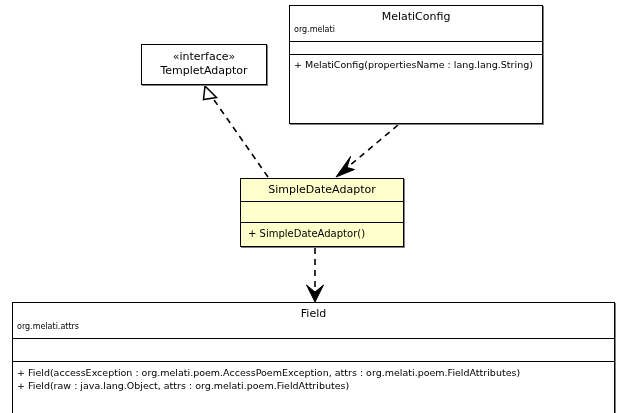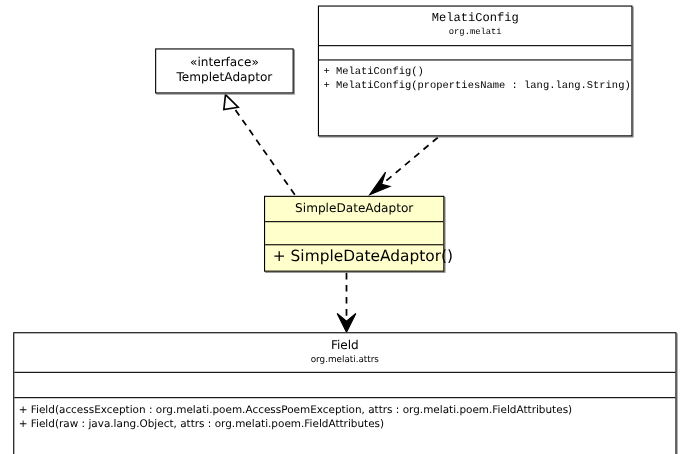--- a/index.html
+++ b/index.html
@@ -45,21 +45,21 @@
     white-space: nowrap;
   }
   .class-stereotype {
     text-align: center;
     font-size: 11px;
     color: #000000;
     line-height: 14px;
     white-space: nowrap;
   }
   .class-package {
-    text-align: center;
+    text-align: left;
     font-size: 8px;
     color: #000000;
     line-height: 11px;
     white-space: nowrap;
   }
   .member {
     font-size: 9.5px;
     color: #000000;
     line-height: 13px;
     white-space: nowrap;
@@ -90,46 +90,45 @@
       <line x1="398" y1="125" x2="342" y2="172" stroke="#000000" stroke-width="1.6" stroke-dasharray="6,5"></line>
       <path d="M 350.5 156.5 L 336 177 L 354.5 169.5 L 347 167.5 Z" fill="#000000" stroke="#000000" stroke-width="1"></path>
     </g>
 
     <g>
       <line x1="315" y1="248" x2="315" y2="296" stroke="#000000" stroke-width="1.6" stroke-dasharray="6,5"></line>
       <path d="M 306.5 285 L 315 302 L 323.5 285 L 315 292 Z" fill="#000000" stroke="#000000" stroke-width="1"></path>
     </g>
   </svg>
 
-  <div class="uml-class" style="left:289px; top:5px; width:286px; height:119px;font-family:Liberation Mono, monospace;">
+  <div class="uml-class" style="left:289px; top:5px; width:254px; height:119px;">
     <div class="compartment" style="height:36px; padding-top:4px;">
       <div class="class-name">MelatiConfig</div>
       <div class="class-package">org.melati</div>
     </div>
     <div class="compartment empty"></div>
     <div class="compartment last" style="padding-top:3px;">
-      <div class="member">+ MelatiConfig()</div>
       <div class="member">+ MelatiConfig(propertiesName : lang.lang.String)</div>
     </div>
   </div>
 
   <div class="uml-class" style="left:141px; top:44px; width:126px; height:41px;">
     <div class="compartment last" style="padding-top:5px;">
       <div class="class-stereotype">«interface»</div>
       <div class="class-name">TempletAdaptor</div>
     </div>
   </div>
 
   <div class="uml-class highlight" style="left:240px; top:178px; width:164px; height:69px;">
     <div class="compartment" style="height:23px; padding-top:4px;">
       <div class="class-name">SimpleDateAdaptor</div>
     </div>
     <div class="compartment empty" style="height:21px;"></div>
     <div class="compartment last" style="padding-top:4px; padding-left:7px;">
-      <div class="member" style="font-size:14px;">+ SimpleDateAdaptor()</div>
+      <div class="member" style="font-size:10px;">+ SimpleDateAdaptor()</div>
     </div>
   </div>
 
   <div class="uml-class" style="left:12px; top:302px; width:603px; height:120px;">
     <div class="compartment" style="height:36px; padding-top:4px;">
       <div class="class-name">Field</div>
       <div class="class-package">org.melati.attrs</div>
     </div>
     <div class="compartment empty" style="height:23px;"></div>
     <div class="compartment last" style="padding-top:4px;">

